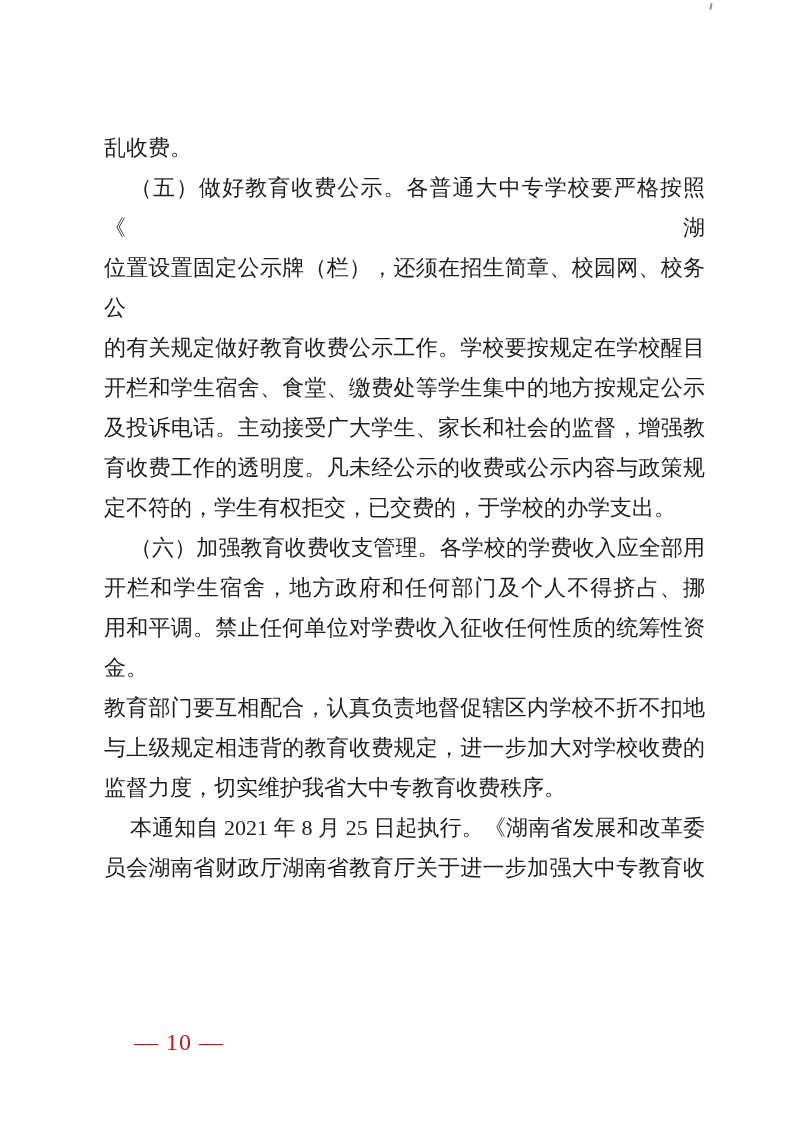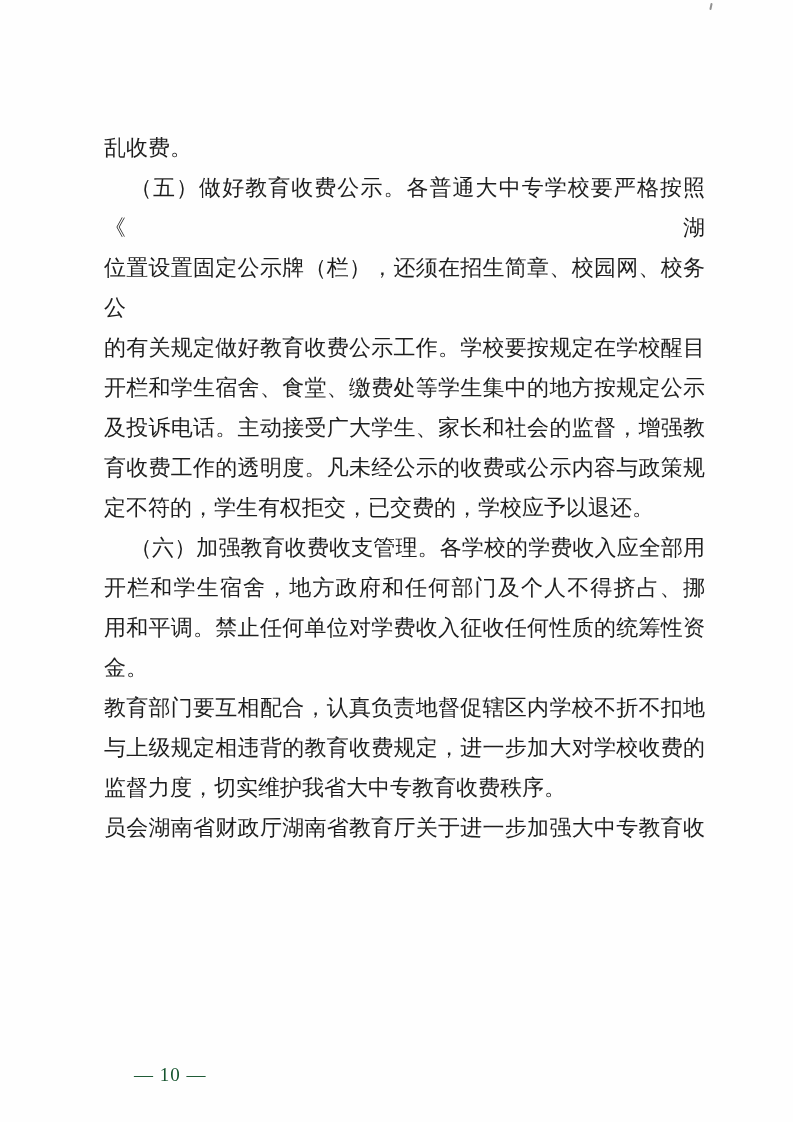--- a/index.html
+++ b/index.html
@@ -35,25 +35,25 @@
   }
   .line.fill {
     text-align-last: justify;
   }
   .line.indent {
     text-indent: 26px;
   }
   .footer {
     position: absolute;
     left: 134px;
-    top: 1055px;
+    top: 1022px;
     height: 40px;
     line-height: 40px;
-    font-size: 19px;
-    color: #14532d;
+    font-size: 24px;
+    color: #b91c1c;
     letter-spacing: 1px;
   }
   .speck {
     position: absolute;
     left: 710px;
     top: 3px;
     width: 2px;
     height: 7px;
     background: #777777;
     border-radius: 1px;
@@ -68,25 +68,26 @@
   <div class="speck"></div>
 
   <div class="content">
       <div class="line">乱收费。</div>
       <div class="line fill indent">（五）做好教育收费公示。各普通大中专学校要严格按照《湖</div>
       <div class="line fill">位置设置固定公示牌（栏），还须在招生简章、校园网、校务公</div>
       <div class="line fill">的有关规定做好教育收费公示工作。学校要按规定在学校醒目</div>
       <div class="line fill">开栏和学生宿舍、食堂、缴费处等学生集中的地方按规定公示</div>
       <div class="line fill">及投诉电话。主动接受广大学生、家长和社会的监督，增强教</div>
       <div class="line fill">育收费工作的透明度。凡未经公示的收费或公示内容与政策规</div>
-      <div class="line">定不符的，学生有权拒交，已交费的，学校应予以退还。</div>
+      <div class="line">定不符的，学生有权拒交，已交费的，于学校的办学支出。</div>
       <div class="line fill indent">（六）加强教育收费收支管理。各学校的学费收入应全部用</div>
       <div class="line fill">开栏和学生宿舍，地方政府和任何部门及个人不得挤占、挪</div>
       <div class="line fill">用和平调。禁止任何单位对学费收入征收任何性质的统筹性资</div>
       <div class="line">金。</div>
       <div class="line fill">教育部门要互相配合，认真负责地督促辖区内学校不折不扣地</div>
       <div class="line fill">与上级规定相违背的教育收费规定，进一步加大对学校收费的</div>
       <div class="line">监督力度，切实维护我省大中专教育收费秩序。</div>
+      <div class="line fill indent">本通知自 2021 年 8 月 25 日起执行。《湖南省发展和改革委</div>
       <div class="line fill">员会湖南省财政厅湖南省教育厅关于进一步加强大中专教育收</div>
     </div>
 
   <div class="footer">— 10 —</div>
 </div>
 
 </body></html>

